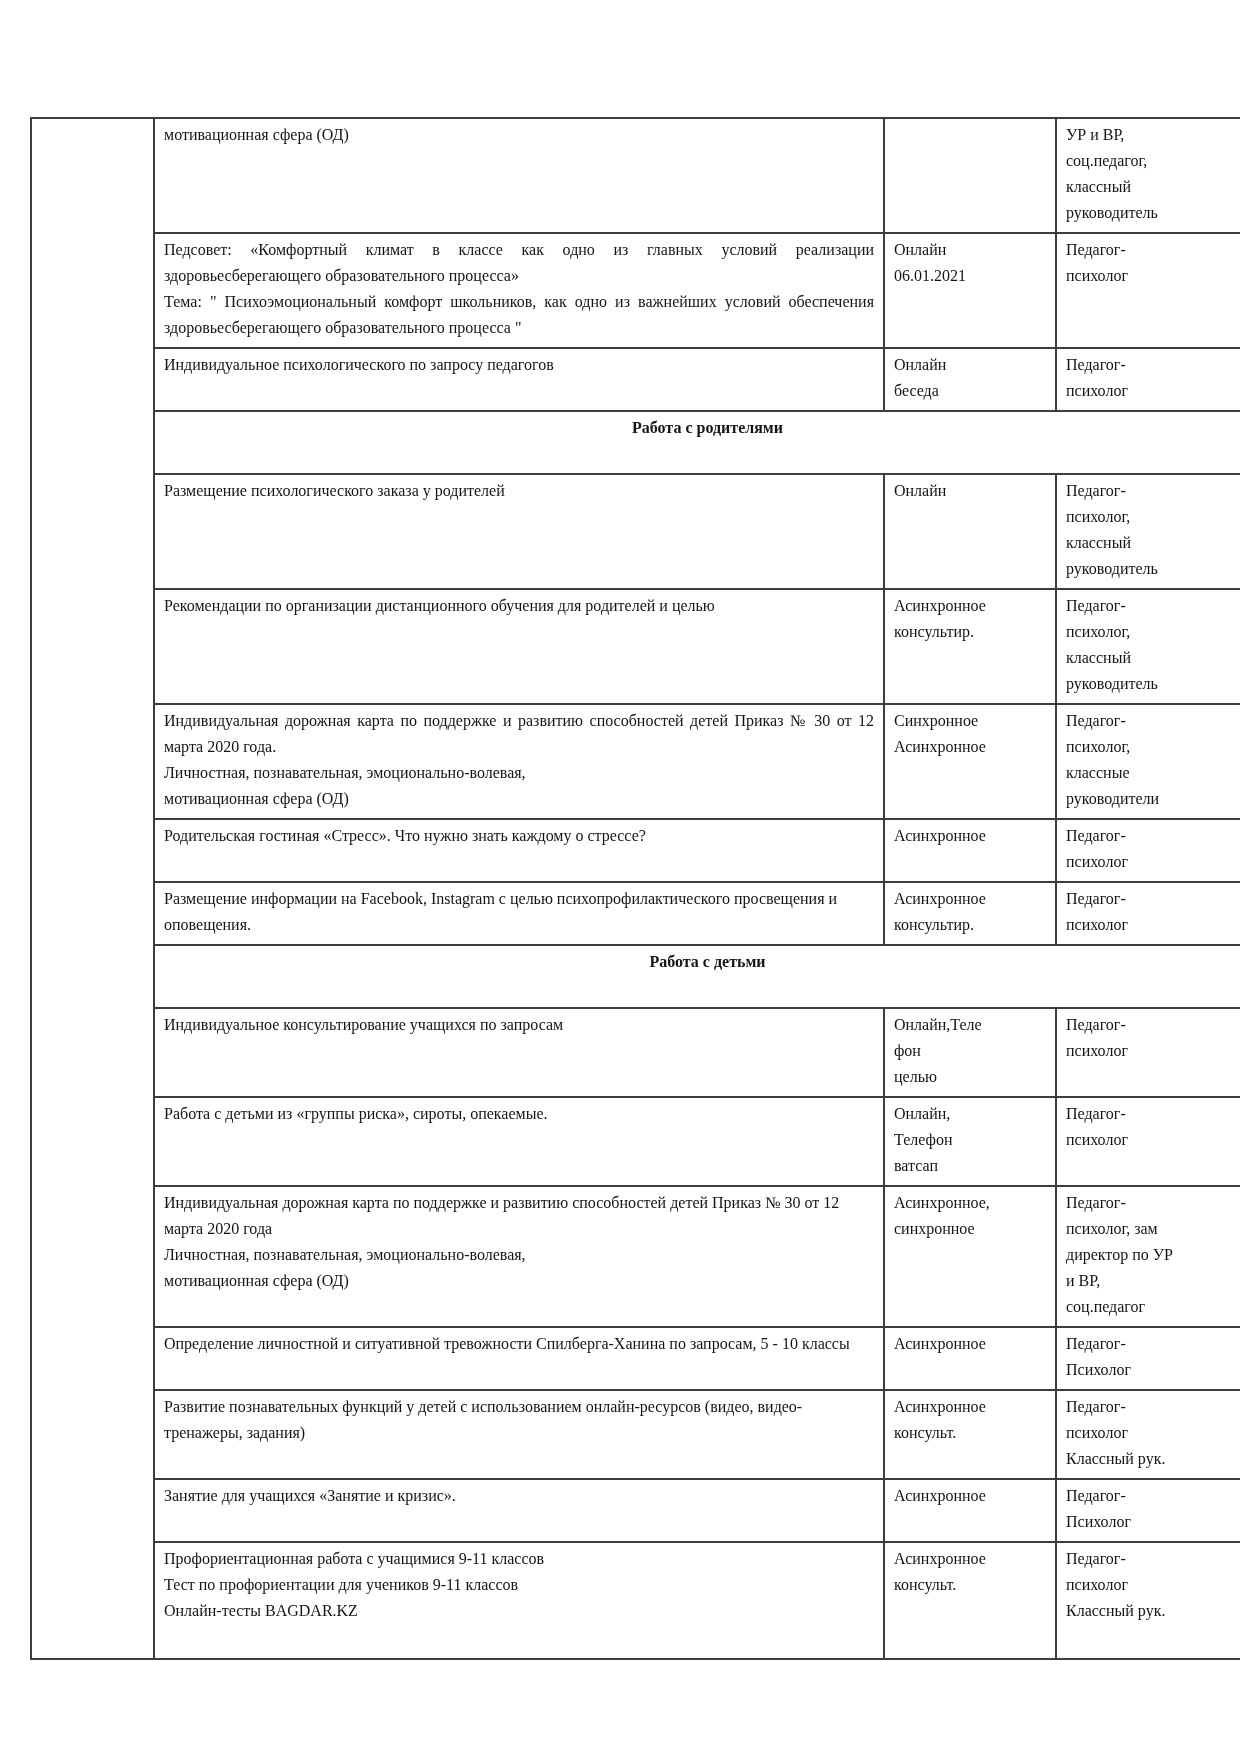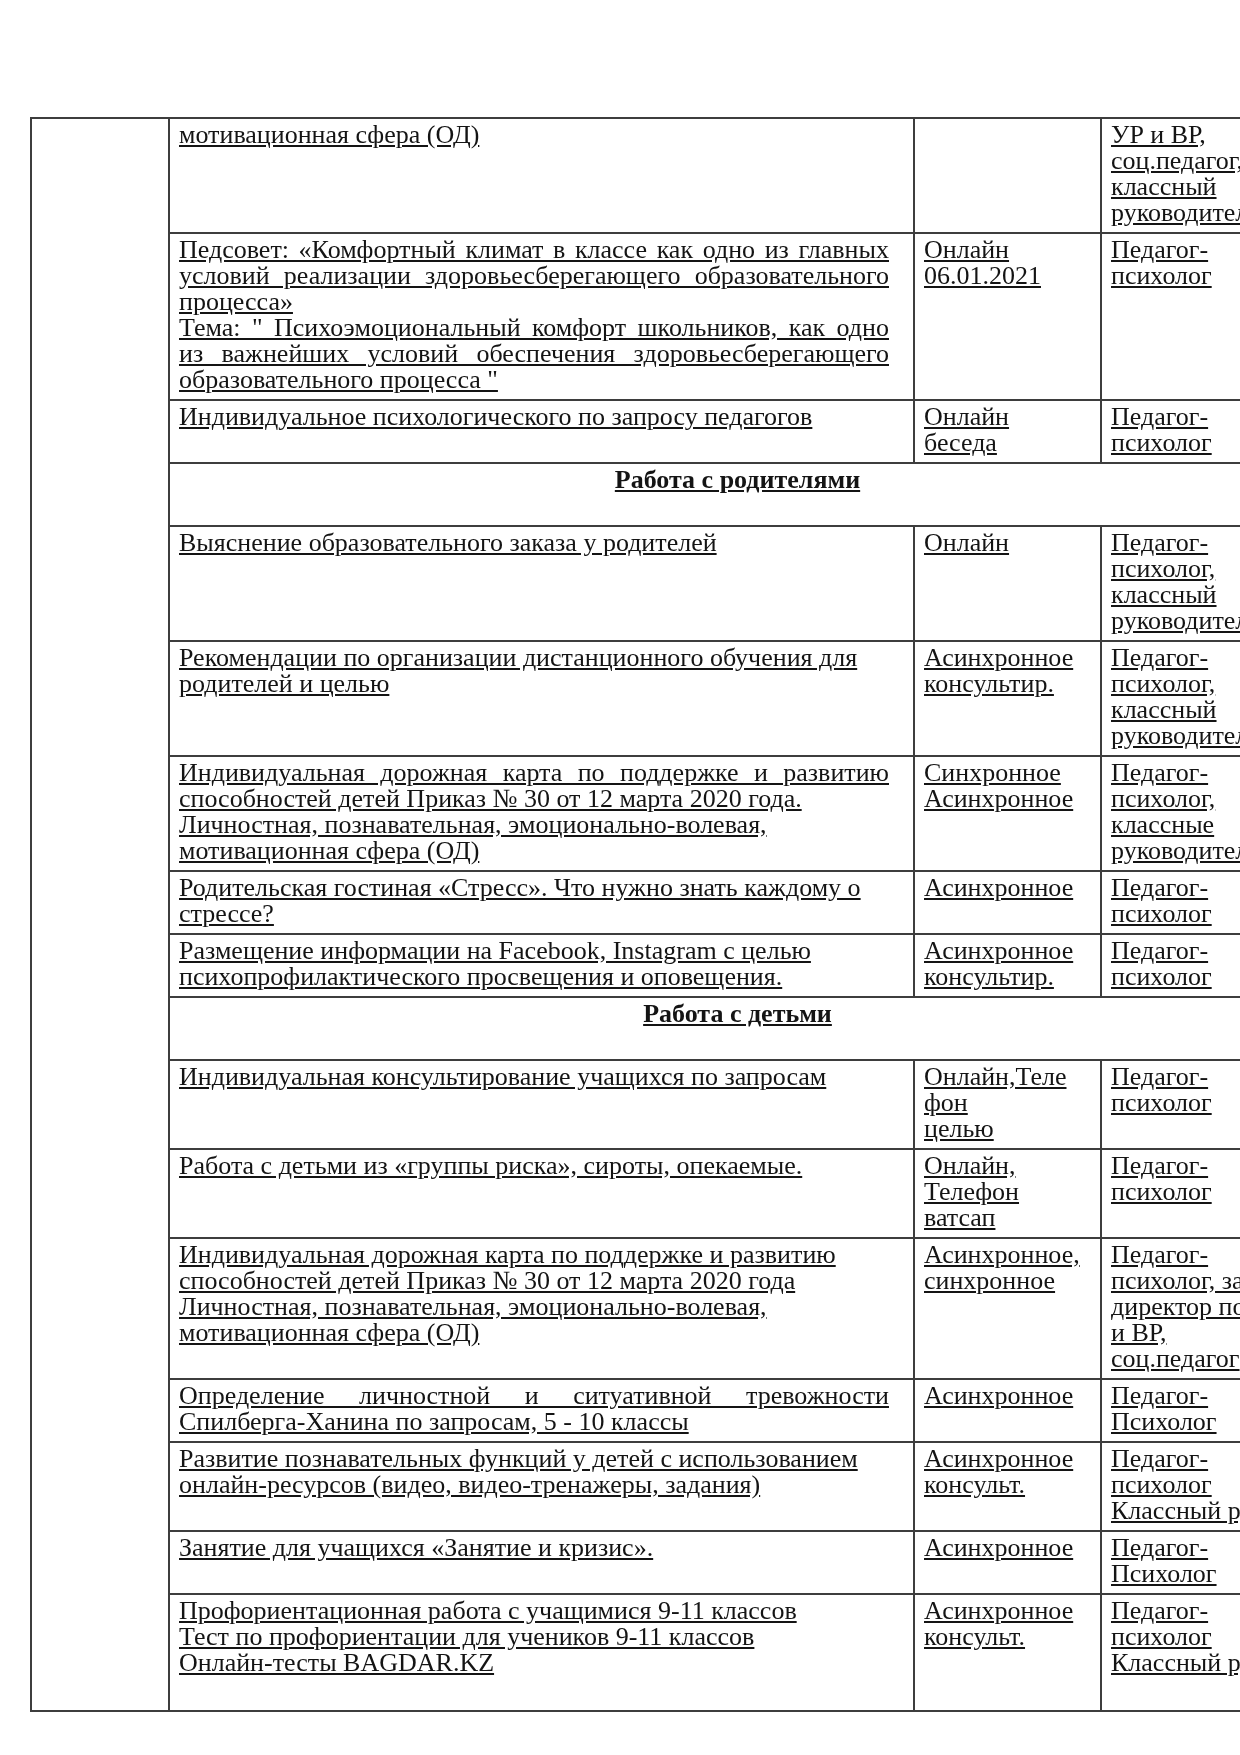--- a/index.html
+++ b/index.html
@@ -23,26 +23,25 @@
     position: absolute;
     left: 30px;
     top: 117px;
     width: 1150px;
     border-collapse: collapse;
     table-layout: fixed;
   }
   table.plan td {
     border: 2px solid #3d3d3d;
     vertical-align: top;
-    font-size: 26px;
+    font-size: 16px;
     line-height: 26px;
-    padding: 3px 24px 6px 9px;
+    padding: 3px 9px 6px 9px;
     white-space: pre-line;
     overflow: hidden;
-    text-decoration: underline;
   }
   td.narrow {
     width: 103px;
   }
   td.task {
     width: 710px;
     text-align: left;
   }
   td.task.justify {
     text-align: justify;
@@ -96,21 +95,21 @@
           <td class="task">Индивидуальное психологического по запросу  педагогов</td>
           <td class="fmt">Онлайн
 беседа</td>
           <td class="resp">Педагог-
 психолог</td>
         </tr>
         <tr>
           <td colspan="3" class="section">Работа с родителями</td>
         </tr>
         <tr>
-          <td class="task">Выяснение образовательного заказа у родителей</td>
+          <td class="task">Размещение психологического заказа у родителей</td>
           <td class="fmt">Онлайн</td>
           <td class="resp">Педагог-
 психолог,
 классный
 руководитель</td>
         </tr>
         <tr>
           <td class="task">Рекомендации по организации дистанционного обучения для родителей и целью</td>
           <td class="fmt">Асинхронное
 консультир.</td>
@@ -140,21 +139,21 @@
           <td class="task">Размещение информации на Facebook, Instagram с целью психопрофилактического просвещения и оповещения.</td>
           <td class="fmt">Асинхронное
 консультир.</td>
           <td class="resp">Педагог-
 психолог</td>
         </tr>
         <tr>
           <td colspan="3" class="section">Работа с детьми</td>
         </tr>
         <tr>
-          <td class="task">Индивидуальная консультирование  учащихся по запросам</td>
+          <td class="task">Индивидуальное консультирование  учащихся по запросам</td>
           <td class="fmt">Онлайн,Теле
 фон
 целью</td>
           <td class="resp">Педагог-
 психолог</td>
         </tr>
         <tr>
           <td class="task">Работа с детьми из «группы риска», сироты, опекаемые.</td>
           <td class="fmt">Онлайн,
 Телефон

